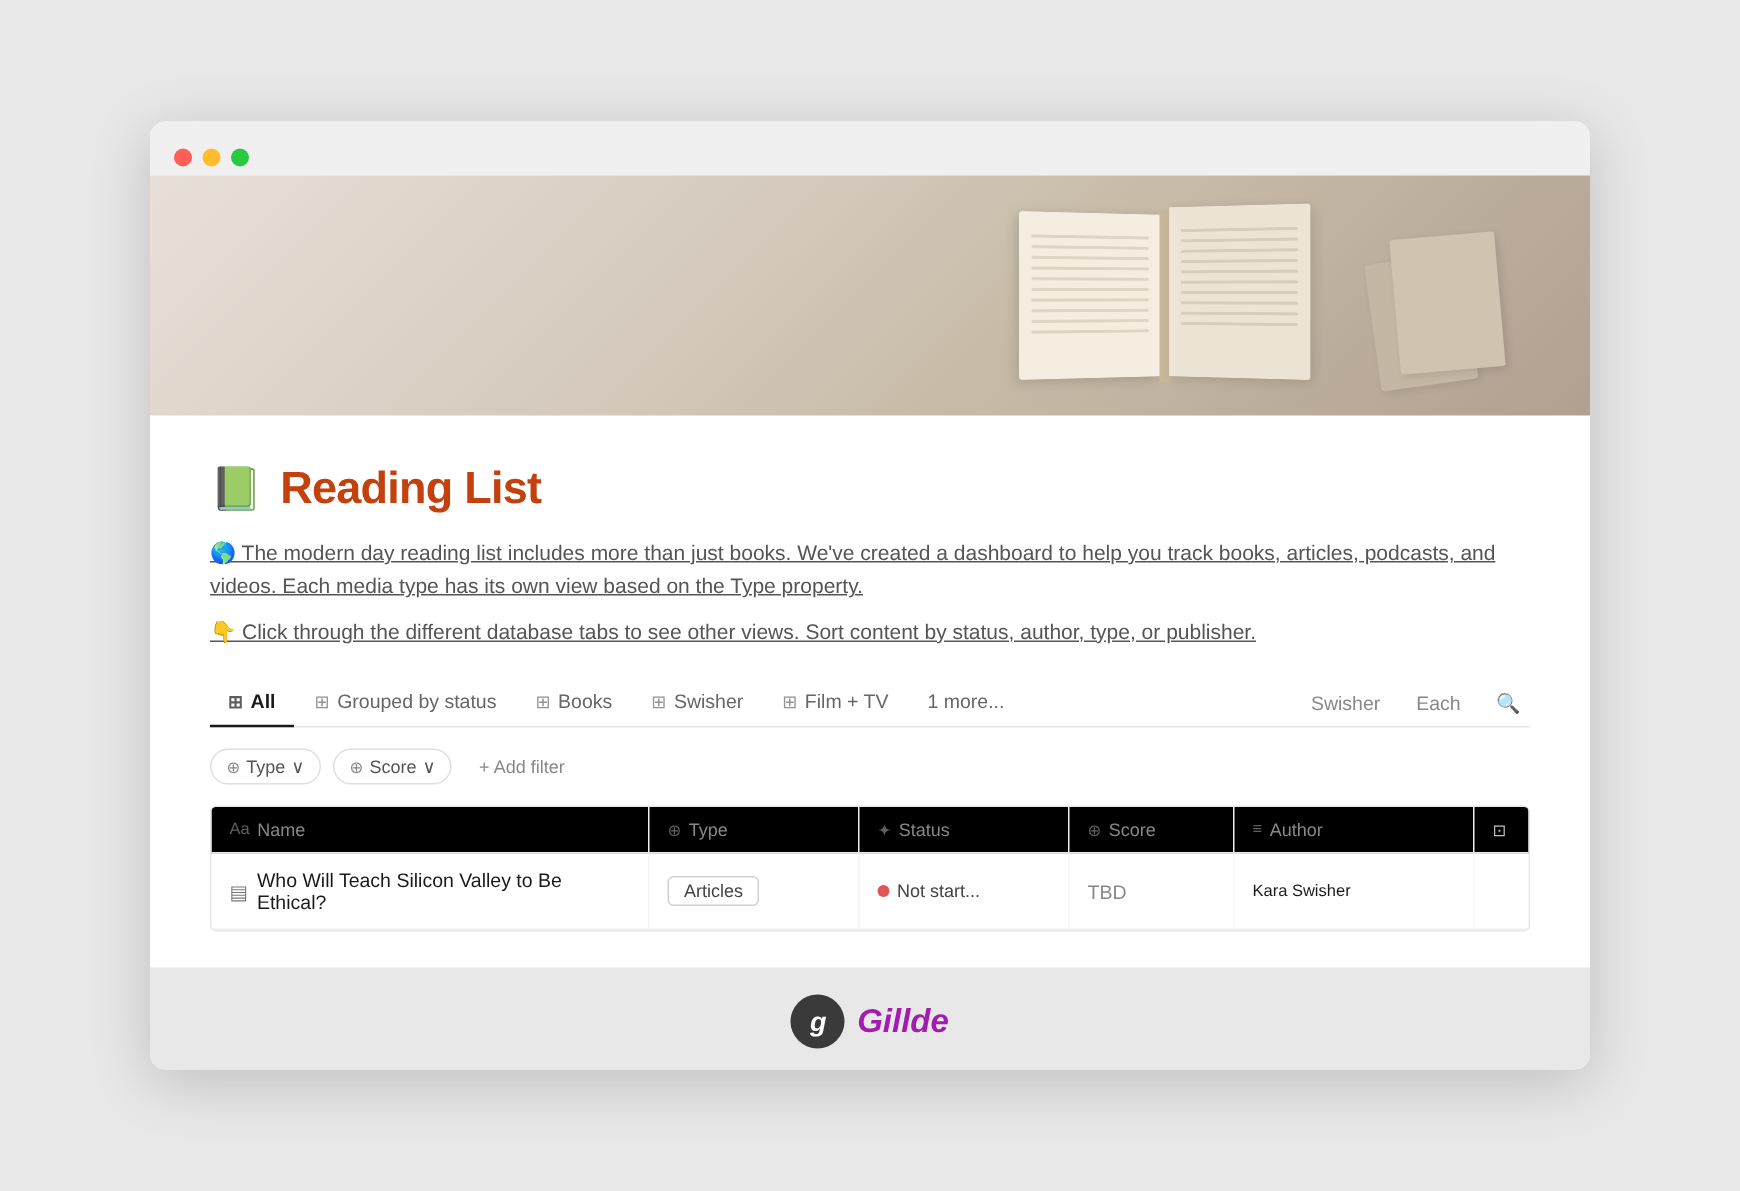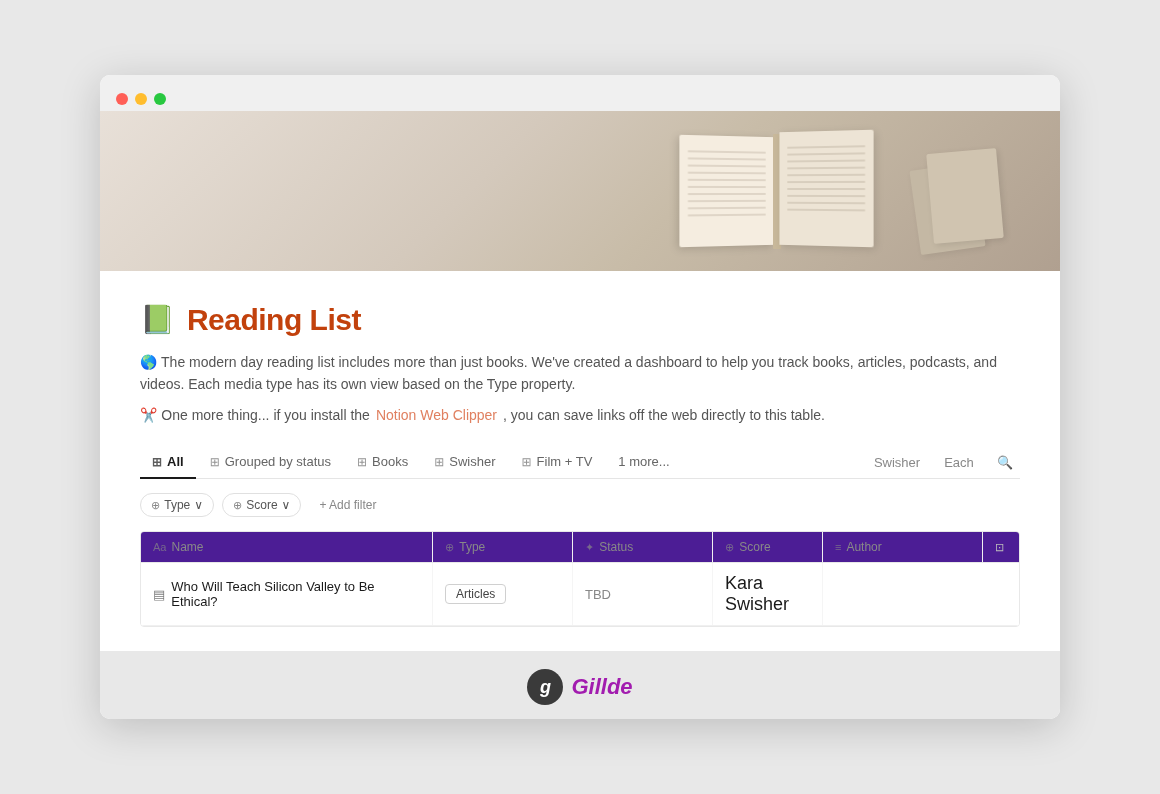--- a/index.html
+++ b/index.html
@@ -140,20 +140,21 @@
     }
     .description a {
       color: #e08060;
       text-decoration: none;
     }
     .desc-line {
       margin-bottom: 8px;
       display: flex;
       align-items: flex-end;
       gap: 6px;
+      text-decoration: underline;
     }
 
     .tabs-bar {
       display: flex;
       align-items: center;
       gap: 2px;
       border-bottom: 1px solid #e5e5e5;
       margin-top: 20px;
       margin-bottom: 14px;
     }
@@ -227,21 +228,21 @@
     }
 
     .table-container {
       border: 1px solid #e8e8e8;
       border-radius: 4px;
       overflow: hidden;
     }
     .table-header {
       display: grid;
       grid-template-columns: 1fr 140px 140px 110px 160px 36px;
-      background: #4c1d95;
+      background: #000000;
       border-bottom: 1px solid #e8e8e8;
     }
     .th {
       padding: 8px 12px;
       font-size: 12px;
       color: #888;
       font-weight: 500;
       display: flex;
       align-items: center;
       gap: 5px;
@@ -287,21 +288,21 @@
       width: 8px; height: 8px;
       border-radius: 50%;
       background: #e05555;
       flex-shrink: 0;
     }
     .score-val {
       font-size: 13px;
       color: #888;
     }
     .author-val {
-      font-size: 18px;
+      font-size: 11px;
       color: #1a1a1a;
     }
 
     .footer {
       background: #e8e8e8;
       text-align: center;
       padding: 18px 0 14px 0;
       display: flex;
       align-items: center;
       justify-content: center;
@@ -385,23 +386,21 @@
     <div class="page-title-row">
       <span class="page-icon">📗</span>
       <h1 class="page-title">Reading List</h1>
     </div>
 
     <div class="description">
       <div class="desc-line">
         <span>🌎 The modern day reading list includes more than just books. We've created a dashboard to help you track books, articles, podcasts, and videos. Each media type has its own view based on the Type property.</span>
       </div>
       <div class="desc-line">
-        <span>✂️ One more thing... if you install the </span>
-          <a href="#">Notion Web Clipper</a>
-          <span>, you can save links off the web directly to this table.</span>
+        <span>👇 Click through the different database tabs to see other views. Sort content by status, author, type, or publisher.</span>
       </div>
     </div>
 
     <div class="tabs-bar">
       <div class="tab-item active">
         <span class="tab-icon">⊞</span>
         <span>All</span>
       </div>
       <div class="tab-item">
         <span class="tab-icon">⊞</span>
@@ -475,20 +474,26 @@
 
       <div class="table-row">
         <div class="td">
           <span class="row-icon">▤</span>
           <span>Who Will Teach Silicon Valley to Be Ethical?</span>
         </div>
         <div class="td">
           <span class="type-badge">Articles</span>
         </div>
         <div class="td">
+          <div class="status-badge">
+            <span class="status-dot"></span>
+            <span>Not start...</span>
+          </div>
+        </div>
+        <div class="td">
           <span class="score-val">TBD</span>
         </div>
         <div class="td">
           <span class="author-val">Kara Swisher</span>
         </div>
         <div class="td"></div>
       </div>
     </div>
   </div>
 

